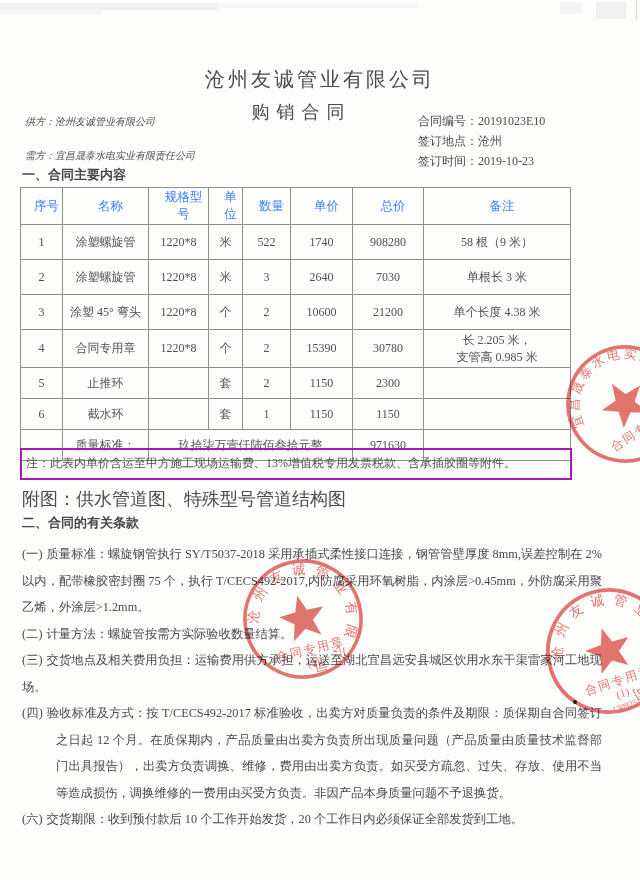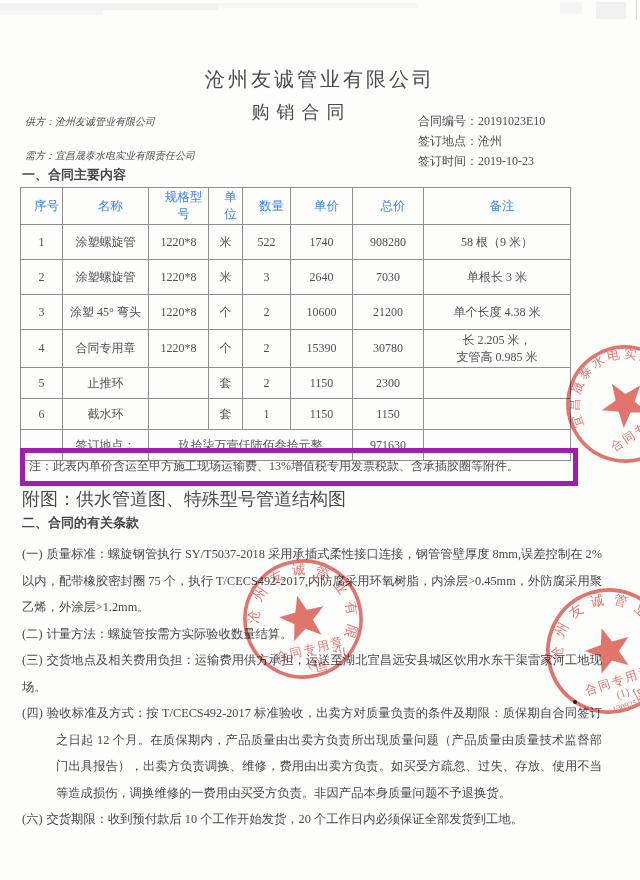--- a/index.html
+++ b/index.html
@@ -28,21 +28,21 @@
   
   table.items{position:absolute;left:20px;top:187px;border-collapse:collapse;
     table-layout:fixed;width:550px;font-size:12px;color:#505055;}
   table.items td,table.items th{border:1px solid #8f8f92;text-align:center;
     vertical-align:middle;font-weight:normal;padding:1px 2px;overflow:hidden;}
   table.items thead tr{height:27px;}
   table.items thead th{font-size:12.5px;color:#3b82f6;padding-left:12px;}
   td.remark{white-space:pre-line;line-height:1.35;}
   tr.total-row{height:31px;}
   .notebox{left:20px;top:448px;width:540px;height:20px;
-    border:5px solid #a21caf;padding:5px 4px 3px 4px;
+    border:2px solid #a21caf;padding:5px 4px 3px 4px;
     font-size:12px;color:#4e4e53;background:transparent;}
   .attachment{left:22px;top:487px;font-size:18px;}
   
   .clauses{left:22px;top:541px;width:580px;font-size:12.3px;
     line-height:26.5px;text-align:justify;color:#48484d;}
   .clause{margin:0;}
   .clause.hang{padding-left:34px;text-indent:-34px;}
   .cnum{margin-right:4px;}
   
   .stamp{position:absolute;mix-blend-mode:multiply;opacity:0.82;pointer-events:none;}
@@ -152,21 +152,21 @@
         <td>套</td>
         <td>1</td>
         <td>1150</td>
         <td>1150</td>
         <td class="remark"></td>
       </tr>
     </tbody>
   <tfoot>
     <tr class="total-row">
       <td></td>
-      <td>签订地点：</td>
+      <td>质量标准：</td>
       <td colspan="4">玖拾柒万壹仟陆佰叁拾元整</td>
       <td>971630</td>
       <td></td>
     </tr>
   </tfoot>
 </table>
 
 <div class="abs notebox">注：此表内单价含运至甲方施工现场运输费、13%增值税专用发票税款、含承插胶圈等附件。</div>
 
 <div class="abs attachment">附图：供水管道图、特殊型号管道结构图</div>

